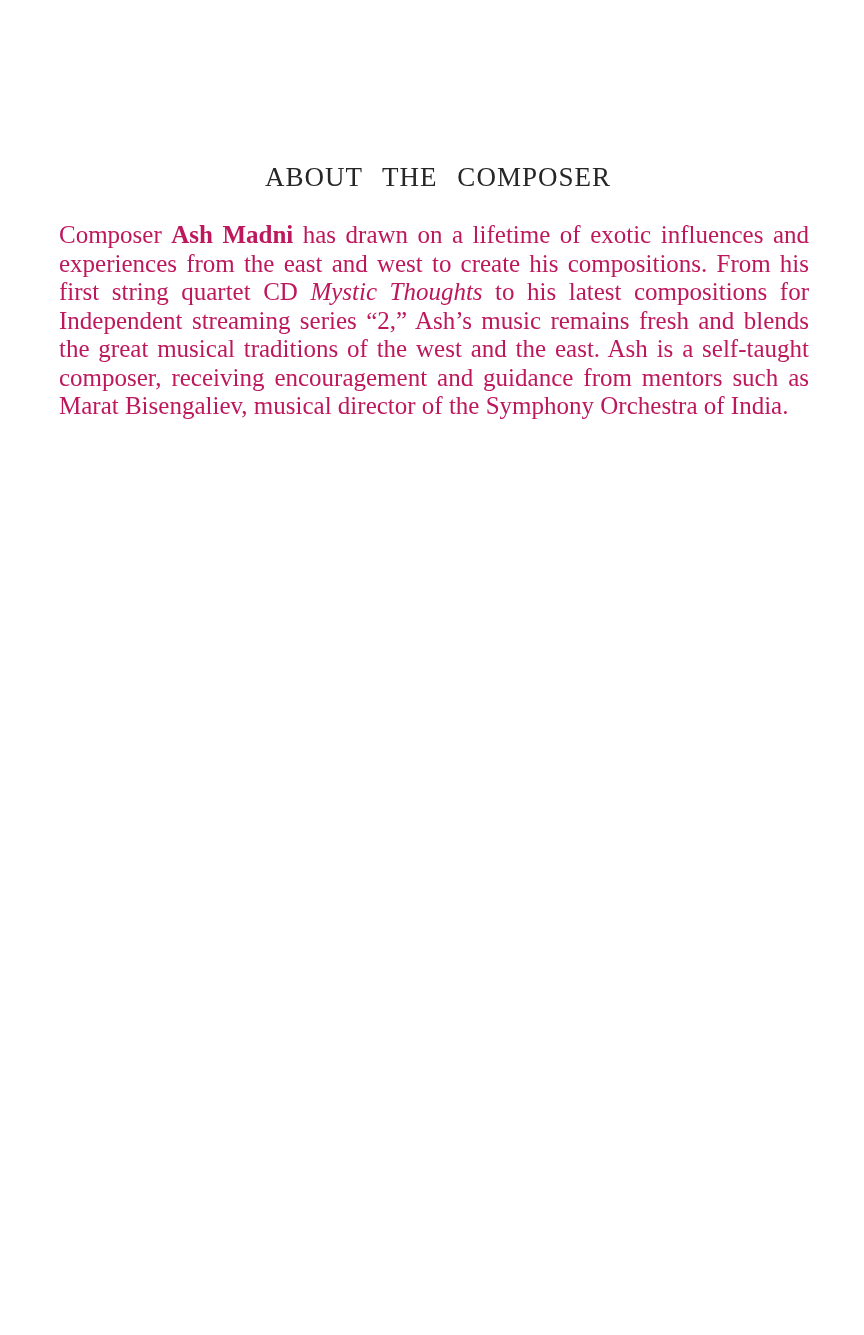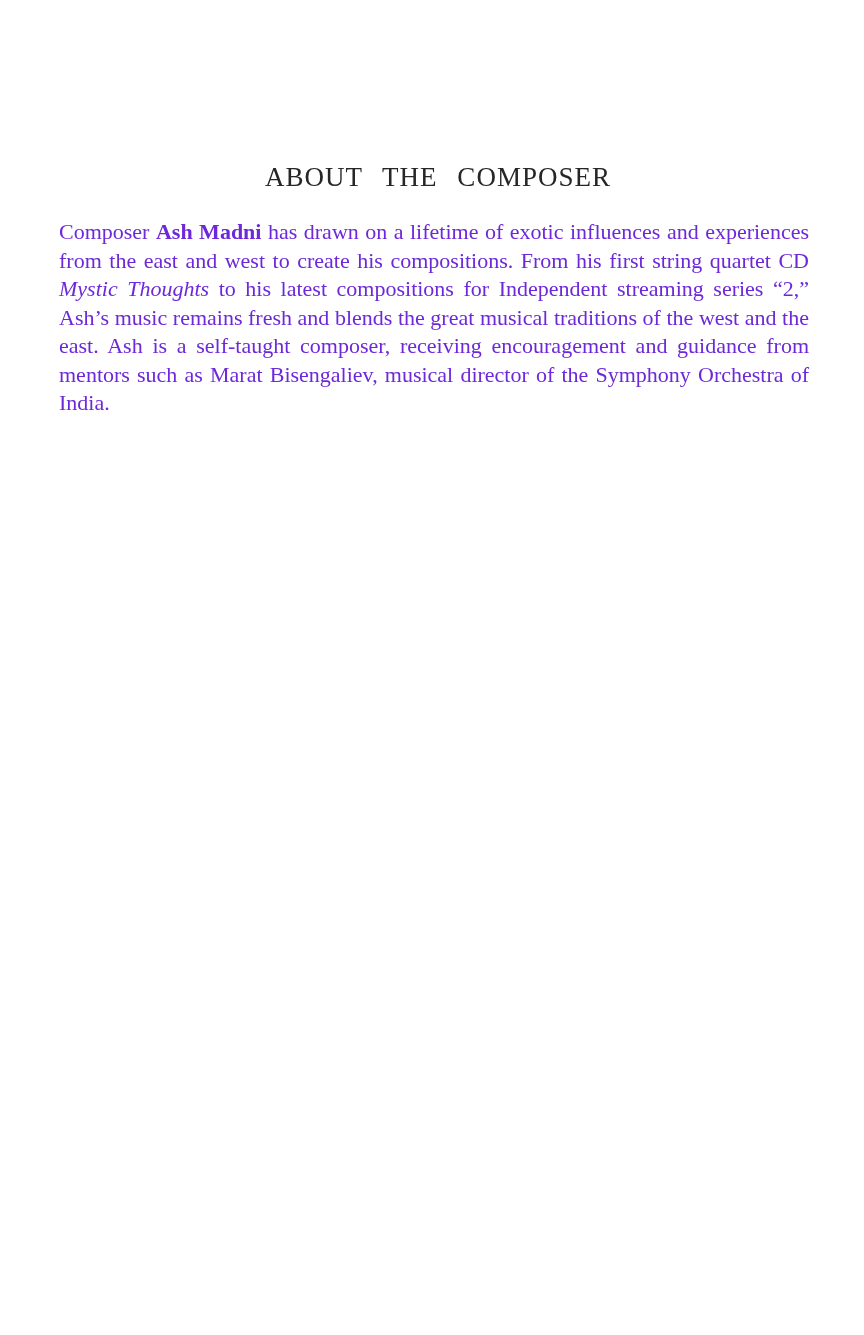--- a/index.html
+++ b/index.html
@@ -26,24 +26,24 @@
     font-weight: 400;
     letter-spacing: 1px;
     word-spacing: 0.45em;
     color: #262626;
   }
   .body-text {
     position: absolute;
     top: 196px;
     left: 59px;
     width: 750px;
-    font-size: 22px;
+    font-size: 25px;
     line-height: 28.5px;
     text-align: justify;
-    color: #6d28d9;
+    color: #be185d;
   }
   .body-text .bold {
     font-weight: 700;
   }
   .body-text .italic {
     font-style: italic;
   }
 </style>
 </head>
 <body>

